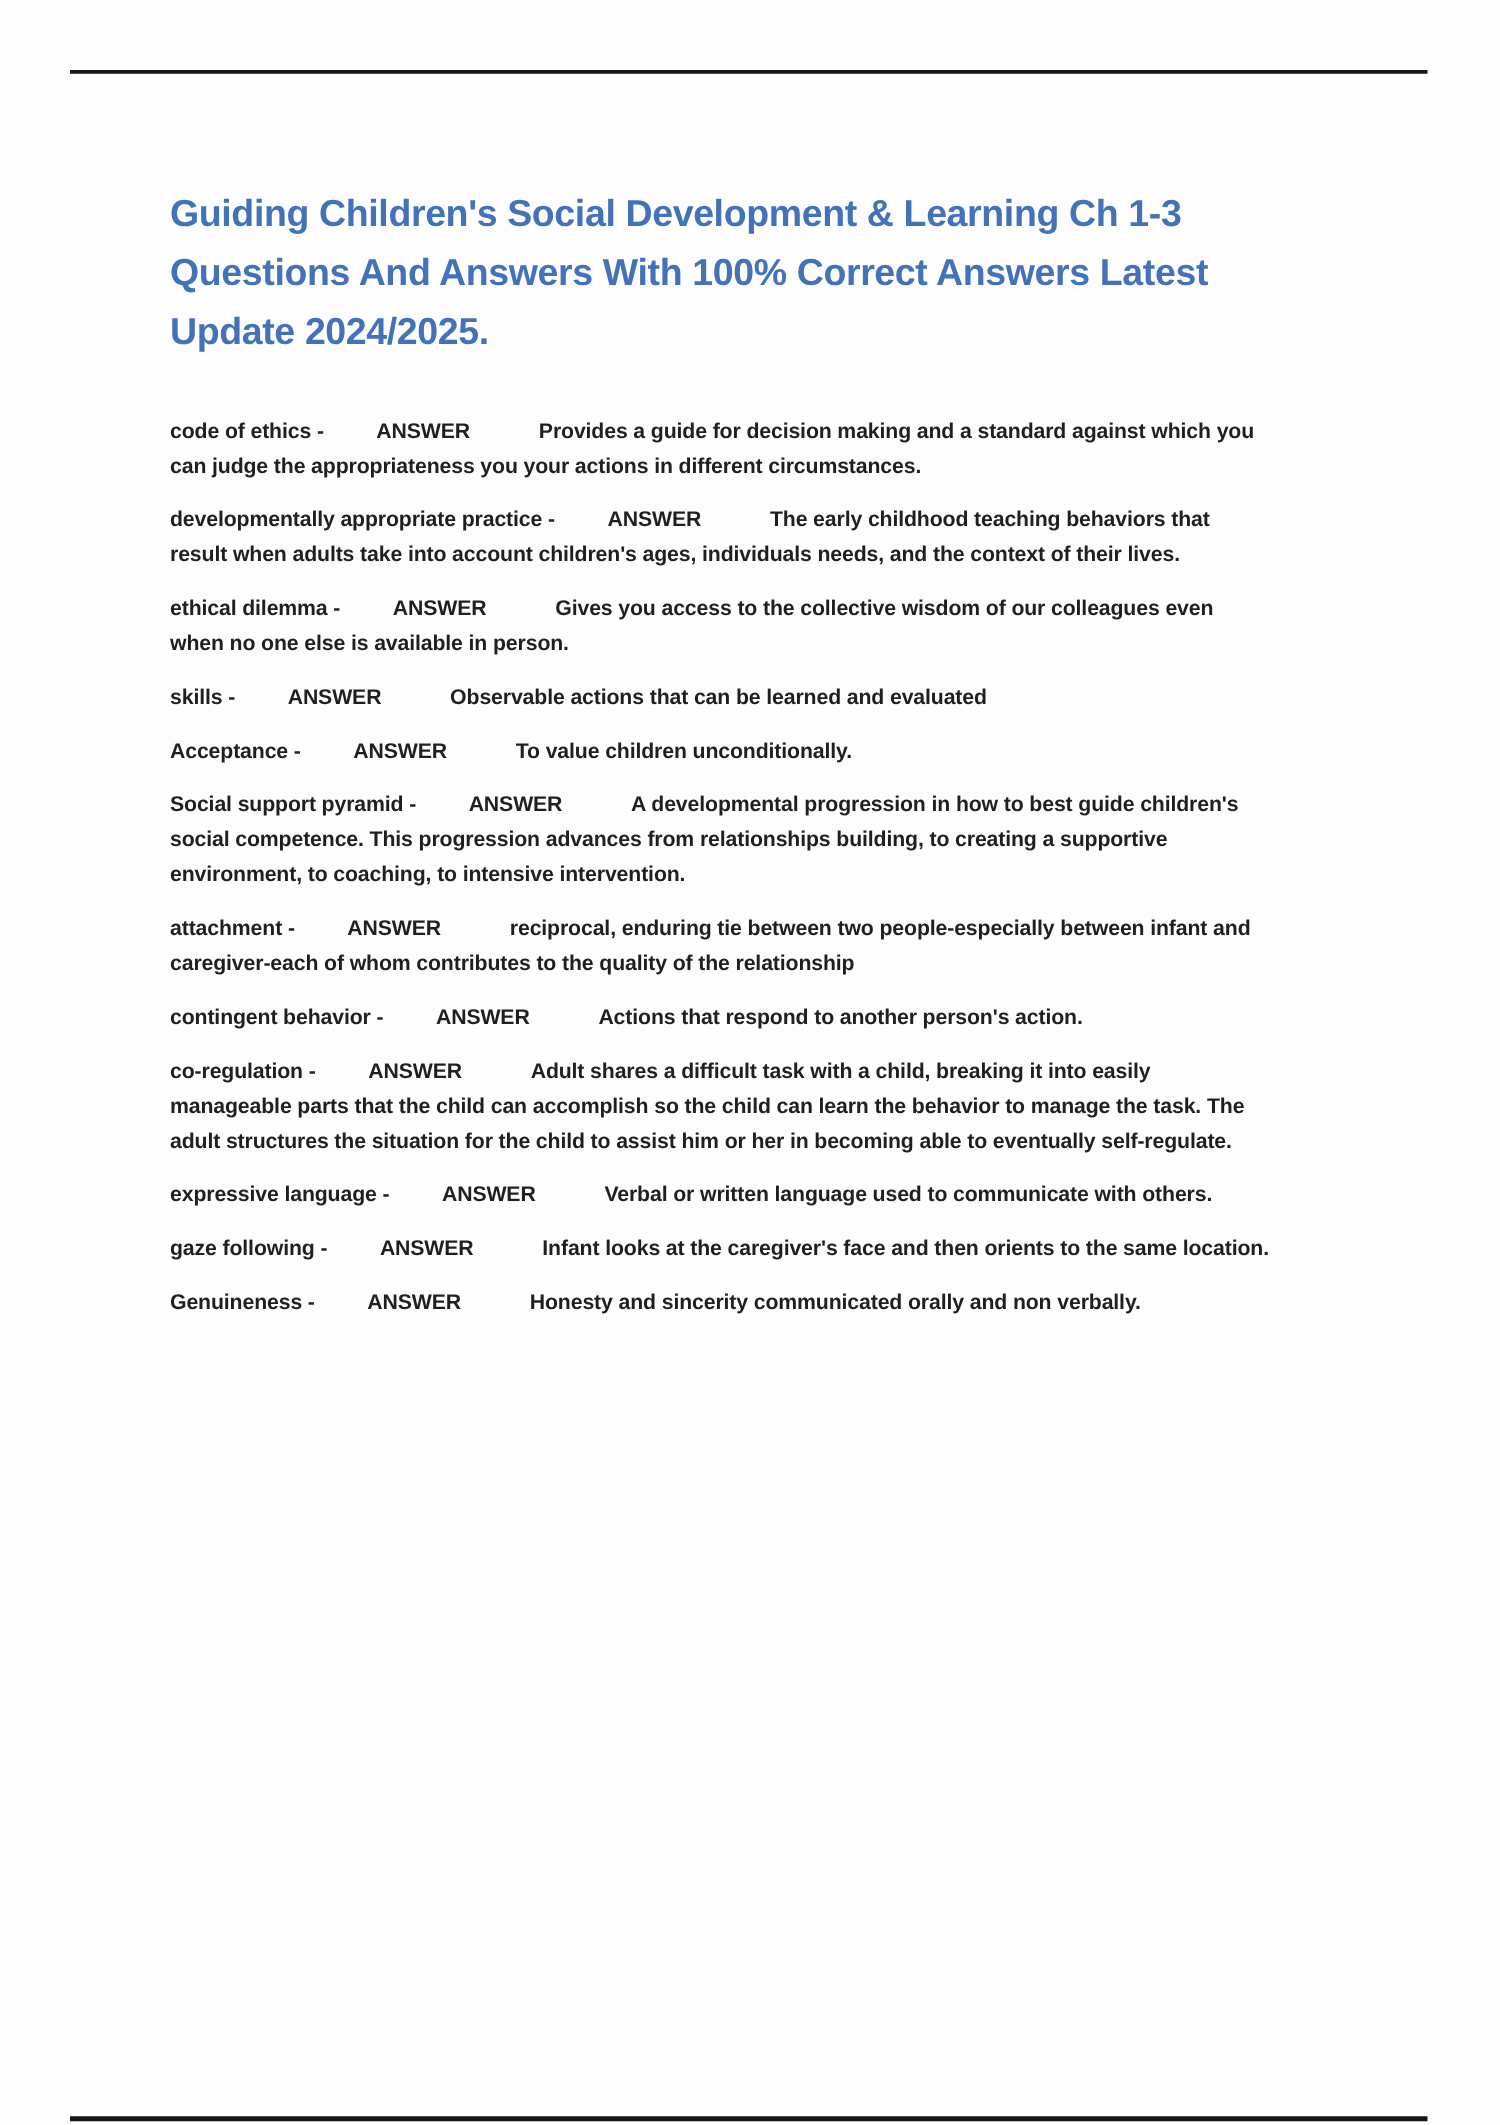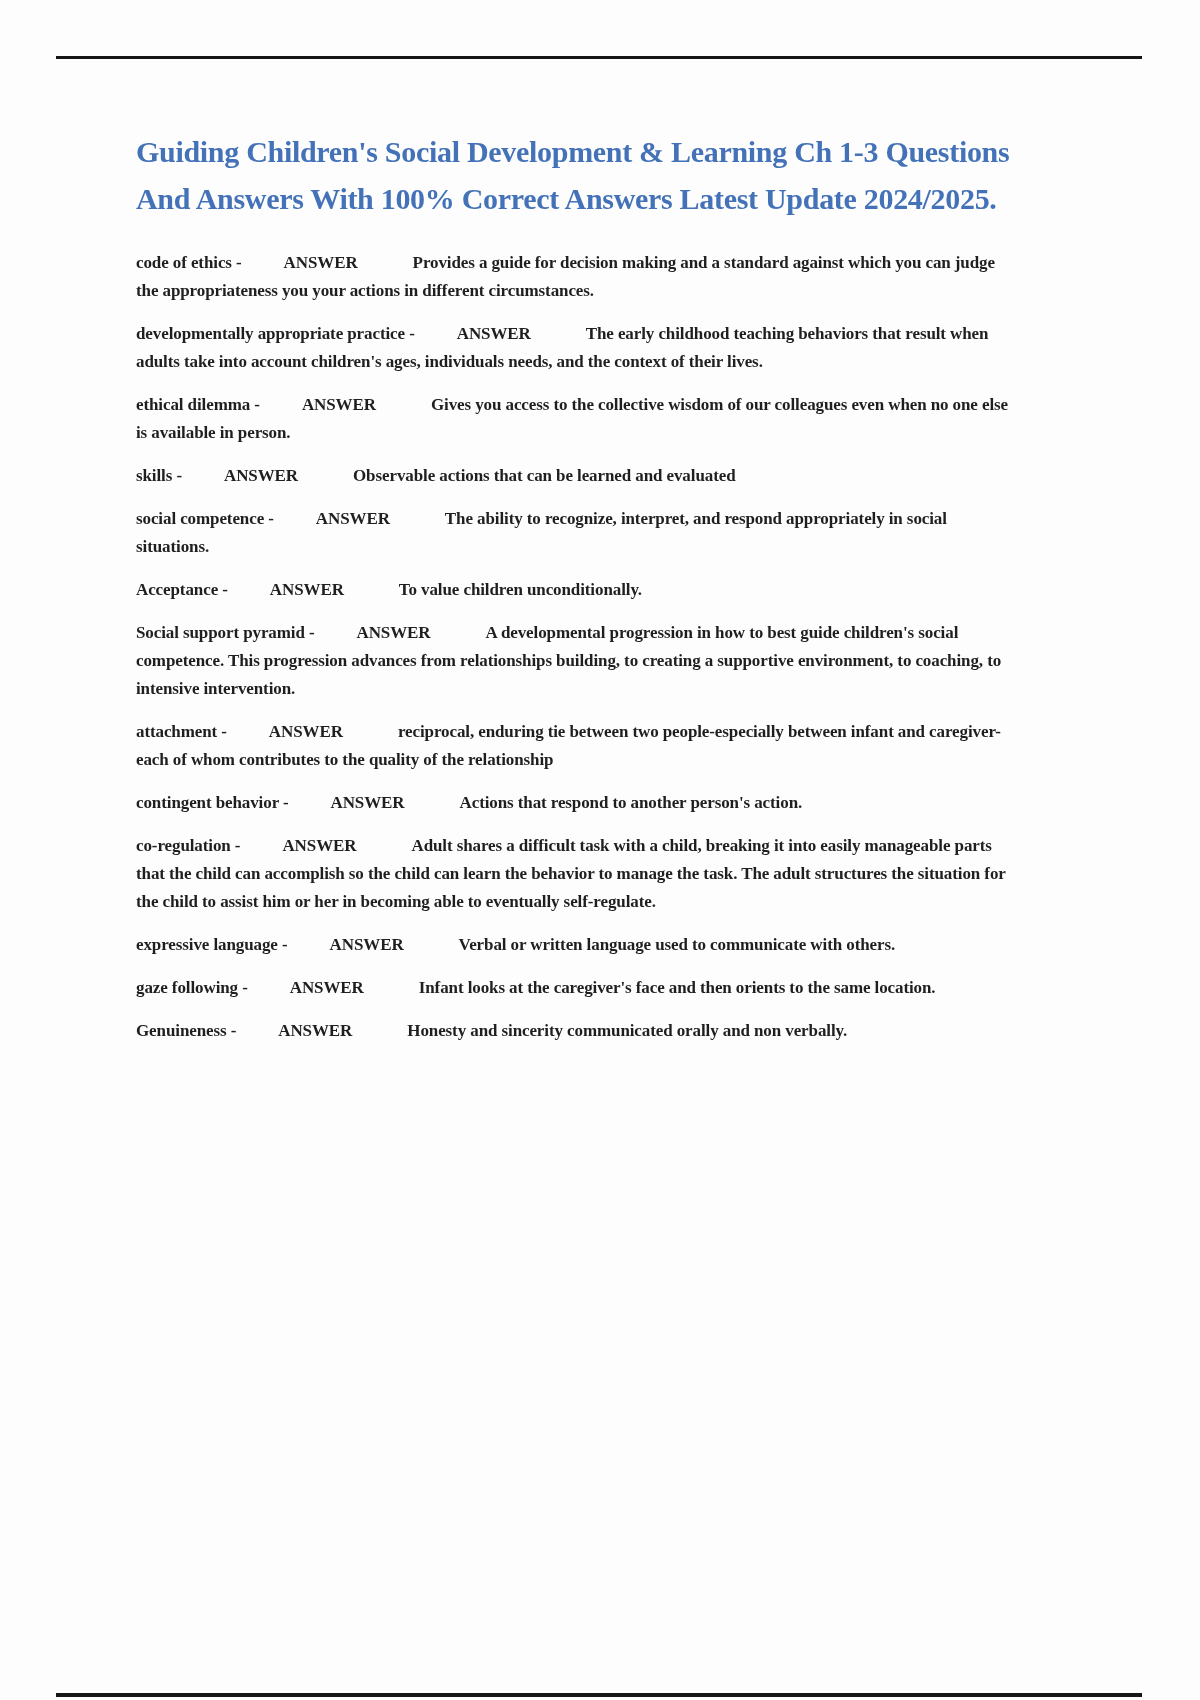--- a/index.html
+++ b/index.html
@@ -20,35 +20,34 @@
     left: 56px;
     width: 1086px;
     height: 3px;
     background: #161616;
   }
   .rule.top { top: 56px; }
   .rule.bottom { top: 1693px; height: 4px; }
   .content {
     position: absolute;
     left: 136px;
-    top: 128px;
+    top: 148px;
     width: 930px;
-    font-family: Liberation Serif, serif;
   }
   .title {
     margin: 0;
     width: 925px;
     font-size: 30px;
     line-height: 47px;
     font-weight: bold;
     letter-spacing: -0.3px;
     color: #4472b8;
   }
   .entries {
-    margin-top: 27px;
+    margin-top: 42px;
     width: 882px;
   }
   .entry {
     margin: 0 0 15px 0;
     font-size: 17px;
     line-height: 28px;
     font-weight: bold;
     letter-spacing: -0.1px;
     color: #1f1f1f;
   }
@@ -69,21 +68,20 @@
     <h1 class="title">Guiding Children's Social Development &amp; Learning Ch 1-3 Questions And Answers With 100% Correct Answers Latest Update 2024/2025.</h1>
     <div class="entries" id="entries">
   <p class="entry"><span class="term">code of ethics -</span><span class="gap"></span><span class="ans">ANSWER</span><span class="gap gap2"></span><span class="def">Provides a guide for decision making and a standard against which you can judge the appropriateness you your actions in different circumstances.</span></p>
 
   <p class="entry"><span class="term">developmentally appropriate practice -</span><span class="gap"></span><span class="ans">ANSWER</span><span class="gap gap2"></span><span class="def">The early childhood teaching behaviors that result when adults take into account children's ages, individuals needs, and the context of their lives.</span></p>
 
   <p class="entry"><span class="term">ethical dilemma -</span><span class="gap"></span><span class="ans">ANSWER</span><span class="gap gap2"></span><span class="def">Gives you access to the collective wisdom of our colleagues even when no one else is available in person.</span></p>
 
   <p class="entry"><span class="term">skills -</span><span class="gap"></span><span class="ans">ANSWER</span><span class="gap gap2"></span><span class="def">Observable actions that can be learned and evaluated</span></p>
 
-  <p class="entry"><span class="term">social competence -</span><span class="gap"></span><span class="ans">ANSWER</span><span class="gap gap2"></span><span class="def">The ability to recognize, interpret, and respond appropriately in social situations.</span></p>
 
   <p class="entry"><span class="term">Acceptance -</span><span class="gap"></span><span class="ans">ANSWER</span><span class="gap gap2"></span><span class="def">To value children unconditionally.</span></p>
 
   <p class="entry"><span class="term">Social support pyramid -</span><span class="gap"></span><span class="ans">ANSWER</span><span class="gap gap2"></span><span class="def">A developmental progression in how to best guide children's social competence. This progression advances from relationships building, to creating a supportive environment, to coaching, to intensive intervention.</span></p>
 
   <p class="entry"><span class="term">attachment -</span><span class="gap"></span><span class="ans">ANSWER</span><span class="gap gap2"></span><span class="def">reciprocal, enduring tie between two people-especially between infant and caregiver-each of whom contributes to the quality of the relationship</span></p>
 
 
 
   <p class="entry"><span class="term">contingent behavior -</span><span class="gap"></span><span class="ans">ANSWER</span><span class="gap gap2"></span><span class="def">Actions that respond to another person's action.</span></p>

